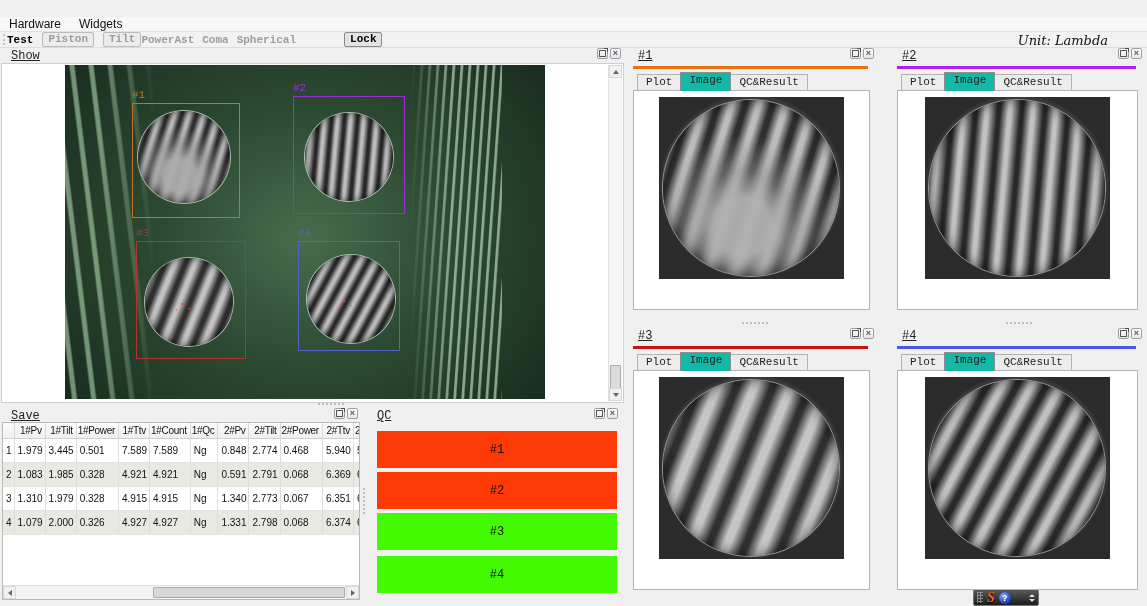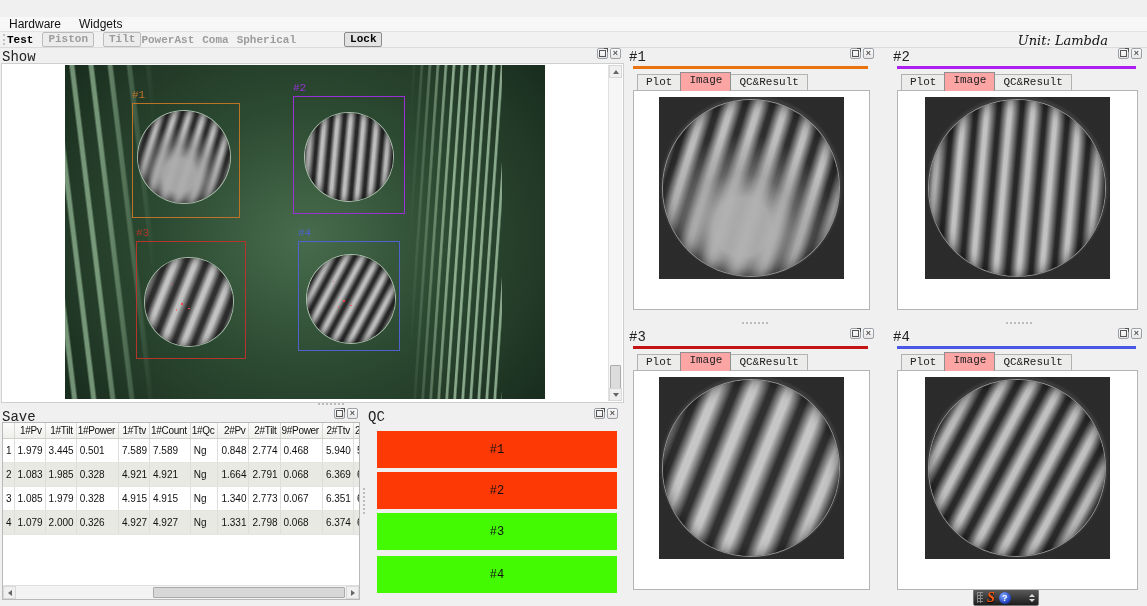--- a/index.html
+++ b/index.html
@@ -35,21 +35,21 @@
   .tb-flat.dim{color:#9c9c9c;}
   .tb-btn{font-size:11px;font-weight:bold;padding:0 5px;border-radius:2px;line-height:13px;}
   .tb-btn.disabled{color:#9c9c9c;background:#ececec;border:1px solid #bcbcbc;margin-left:9px;}
   .tb-btn.active{color:#000;background:#e3e3e3;border:1px solid #8a8a8a;margin-left:48px;}
   .unit-label{position:absolute;right:39px;top:1px;font-family:"DejaVu Serif","Liberation Serif",serif;
               font-style:italic;font-size:13px;color:#111;}
 
   
   .panel{position:absolute;}
   .phead{position:absolute;left:2px;right:2px;top:0;height:14px;}
-  .ptitle{font-size:14px;color:#222;position:absolute;left:0;top:1px;}
+  .ptitle{font-size:12px;color:#222;position:absolute;left:9px;top:1px;text-decoration:underline;}
   .dockbtns{position:absolute;right:2px;top:0;display:flex;gap:2px;}
   .dbtn{width:11px;height:11px;border:1px solid #9aa0a6;border-radius:2px;box-sizing:border-box;
         background:linear-gradient(#fdfdfd,#e7e7e7);display:flex;align-items:center;justify-content:center;}
   .g-float{width:5px;height:5px;border:1px solid #555;position:relative;}
   .g-float::after{content:"";position:absolute;right:-3px;top:-3px;width:3px;height:3px;
                   border-top:1px solid #555;border-right:1px solid #555;}
   .g-close{font-size:9px;line-height:9px;color:#555;font-weight:bold;}
 
   
   .show-body{position:absolute;left:1px;right:1px;top:15px;bottom:1px;background:#fff;border:1px solid #cfcfcf;}
@@ -107,21 +107,21 @@
   
   .qc-bar{position:absolute;left:11px;width:240px;height:37px;display:flex;align-items:center;justify-content:center;}
   .qc-bar span{font-size:12px;color:#111;}
 
   
   .viewer{position:absolute;}
   .accent{position:absolute;left:6px;right:10px;top:18px;height:3px;}
   .tabs{position:absolute;left:10px;top:25px;height:18px;display:flex;align-items:flex-end;}
   .tab{font-size:11px;padding:1px 8px 2px 8px;border:1px solid #b2b2b2;border-bottom:none;background:#ececea;
        color:#222;margin-right:-1px;height:13px;}
-  .tab.active{background:#fca5a5;border-color:#8f8f8f;height:15px;position:relative;z-index:3;text-align:center;}
+  .tab.active{background:#14b8a6;border-color:#8f8f8f;height:15px;position:relative;z-index:3;text-align:center;}
   .vcontent{position:absolute;left:6px;right:8px;top:42px;bottom:10px;background:#fff;border:1px solid #b4b4b4;z-index:1;}
   .iv-img{position:relative;width:185px;height:182px;margin:6px auto 0 auto;background:
       radial-gradient(circle 92px at 50% 49%, rgba(0,0,0,0) 97%, rgba(0,0,0,.25) 100%),#3a3a3a;}
   .pupil{position:absolute;left:4px;top:3px;width:176px;height:176px;border-radius:50%;
          box-shadow:inset 0 0 14px rgba(0,0,0,.55),0 0 0 1px rgba(240,240,240,.5);}
   .fr1{background:radial-gradient(circle at 45% 72%, rgba(176,176,176,.95) 0 18%, rgba(148,148,148,.55) 34%, rgba(120,120,120,0) 58%),
        repeating-linear-gradient(107deg,#2e2e2e 0 4px,#bdbdbd 13px 17px,#2e2e2e 26px);}
   .fr2{background:repeating-linear-gradient(95deg,#282828 0 3px,#c2c2c2 11px 14px,#282828 23px);}
   .fr3{background:repeating-linear-gradient(112deg,#303030 0 5px,#c6c6c6 16px 22px,#303030 34px);}
   .fr4{background:repeating-linear-gradient(118deg,#2a2a2a 0 4px,#c0c0c0 13px 17px,#2a2a2a 26px);}
@@ -245,21 +245,21 @@
             <tr>
               <th></th>
               <th>1#Pv</th>
               <th>1#Tilt</th>
               <th>1#Power</th>
               <th>1#Ttv</th>
               <th>1#Count</th>
               <th>1#Qc</th>
               <th>2#Pv</th>
               <th>2#Tilt</th>
-              <th>9#Power</th>
+              <th>2#Power</th>
               <th>2#Ttv</th>
               <th>2#Cou</th>
             </tr>
           </thead>
           <tbody>
             <tr class="">
               <td>1</td>
               <td>1.979</td>
               <td>3.445</td>
               <td>0.501</td>
@@ -273,29 +273,29 @@
               <td>5.940</td>
             </tr>
             <tr class="alt">
               <td>2</td>
               <td>1.083</td>
               <td>1.985</td>
               <td>0.328</td>
               <td>4.921</td>
               <td>4.921</td>
               <td>Ng</td>
-              <td>1.664</td>
+              <td>0.591</td>
               <td>2.791</td>
               <td>0.068</td>
               <td>6.369</td>
               <td>6.369</td>
             </tr>
             <tr class="">
               <td>3</td>
-              <td>1.085</td>
+              <td>1.310</td>
               <td>1.979</td>
               <td>0.328</td>
               <td>4.915</td>
               <td>4.915</td>
               <td>Ng</td>
               <td>1.340</td>
               <td>2.773</td>
               <td>0.067</td>
               <td>6.351</td>
               <td>6.351</td>

